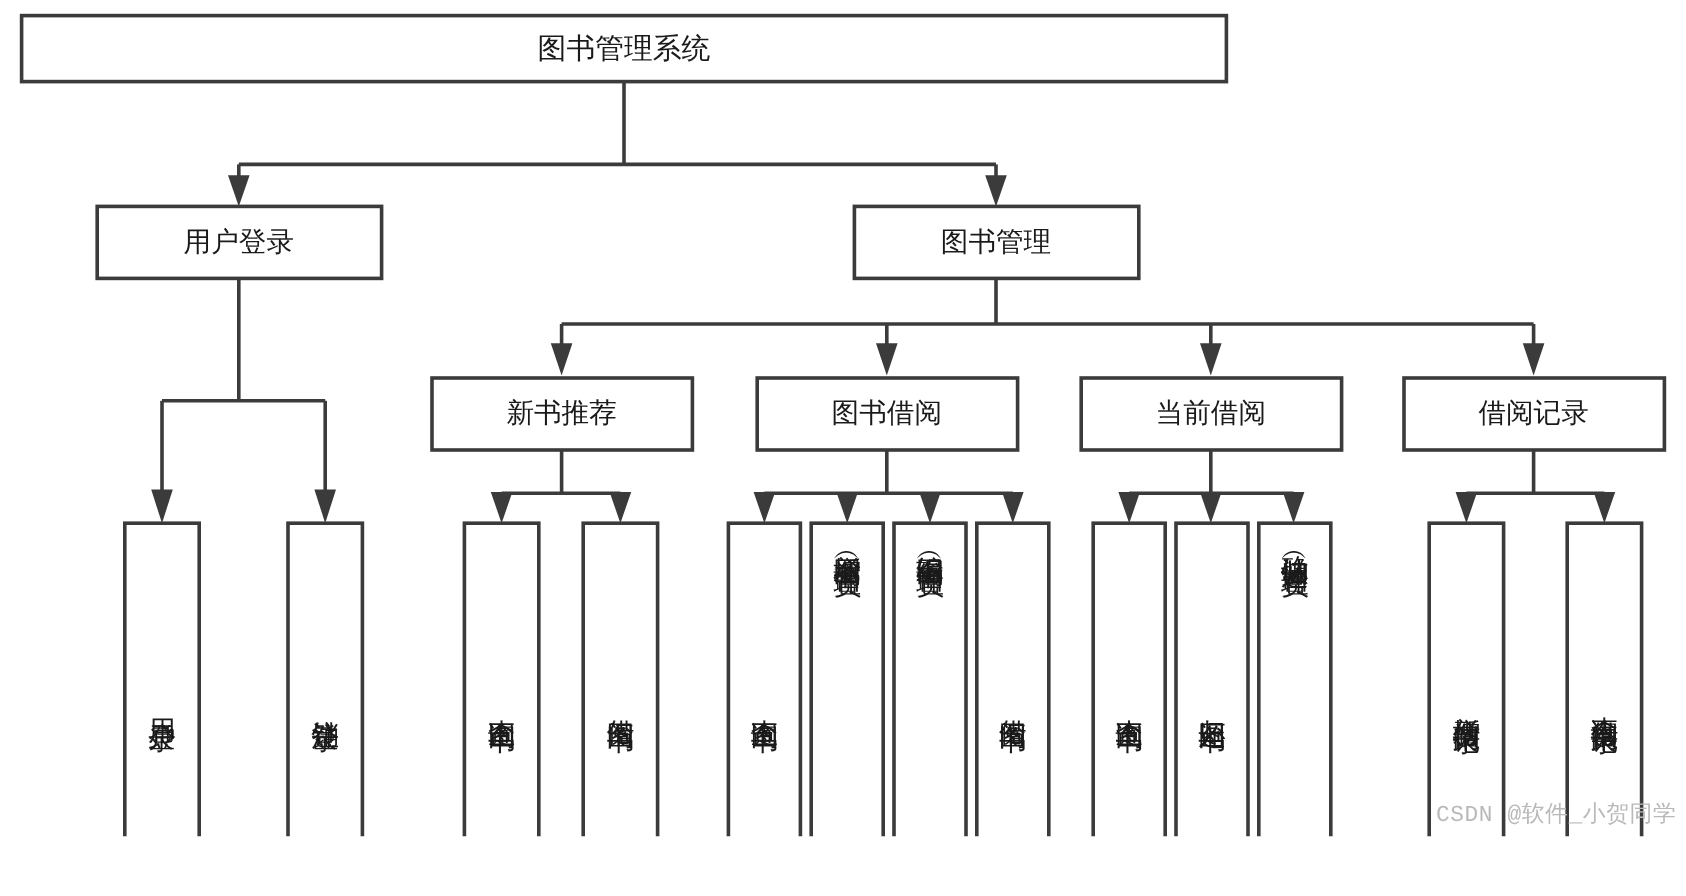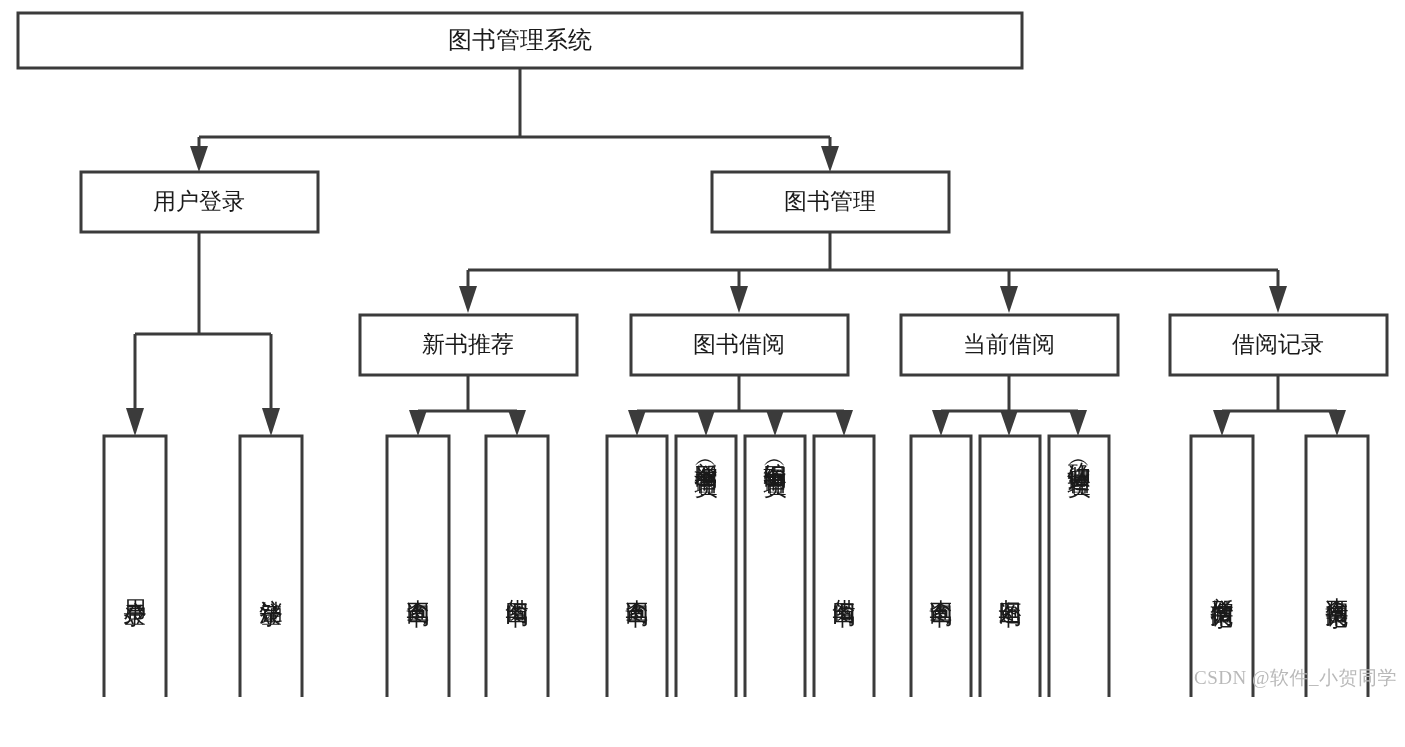--- a/index.html
+++ b/index.html
@@ -74,21 +74,21 @@
     font-size: 23px;
     line-height: 1.18;
     letter-spacing: 2px;
     color: #1a1a1a;
     white-space: nowrap;
   }
   #watermark {
     position: absolute;
     right: 8px;
     bottom: 6px;
-    font-family: Liberation Serif, serif;
+    font-family: Liberation Mono, monospace;
     font-size: 19px;
     color: #b9b9b9;
     letter-spacing: 0.5px;
     white-space: nowrap;
   }
 </style>
 </head>
 <body>
 
 <div id="diagram-root">

